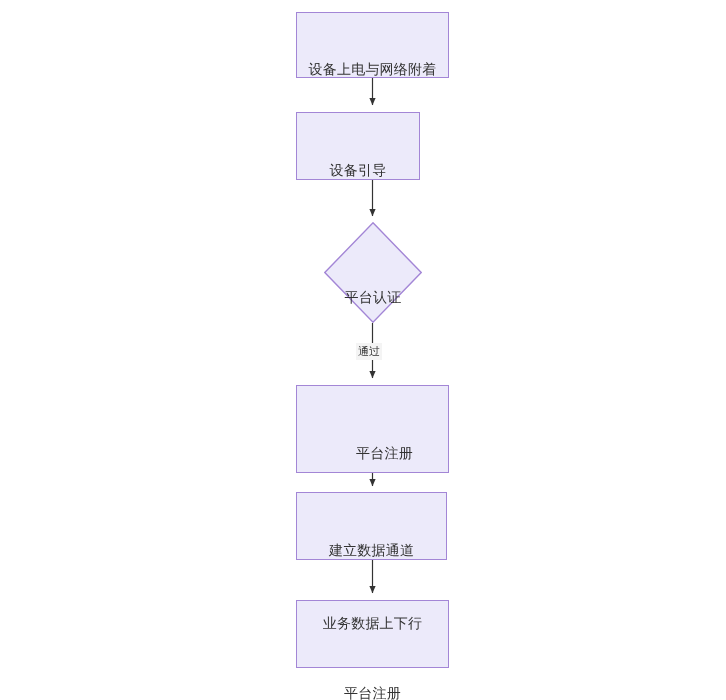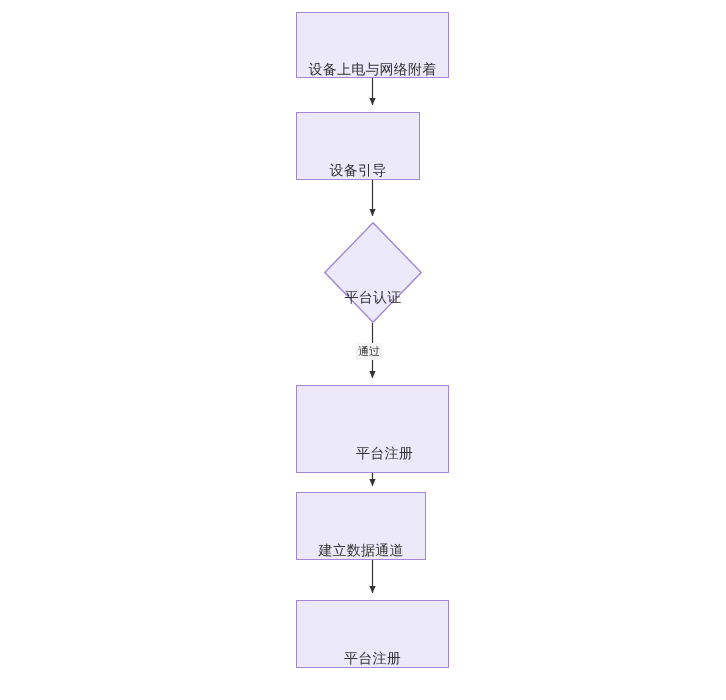--- a/index.html
+++ b/index.html
@@ -124,21 +124,22 @@
     </svg>
     <span class="node-line diamond-label">平台认证</span>
   </div>
 
   <div class="edge-label" style="left:356px; top:343px;">通过</div>
 
   <div class="node node-rect" style="left:296px; top:385px; width:153px; height:88px;padding-left:24px;">
     <span class="node-line">平台注册</span>
   </div>
 
-  <div class="node node-rect" style="left:296px; top:492px; width:130px; height:68px;">
+  <div class="node node-rect" style="left:296px; top:492px; width:151px; height:68px;">
     <span class="node-line">建立数据通道</span>
   </div>
 
   <div class="node node-rect" style="left:296px; top:600px; width:153px; height:68px;">
+    <span class="node-line">业务数据上下行</span>
     <span class="node-line">平台注册</span>
   </div>
 
 </div>
 
 </body></html>

